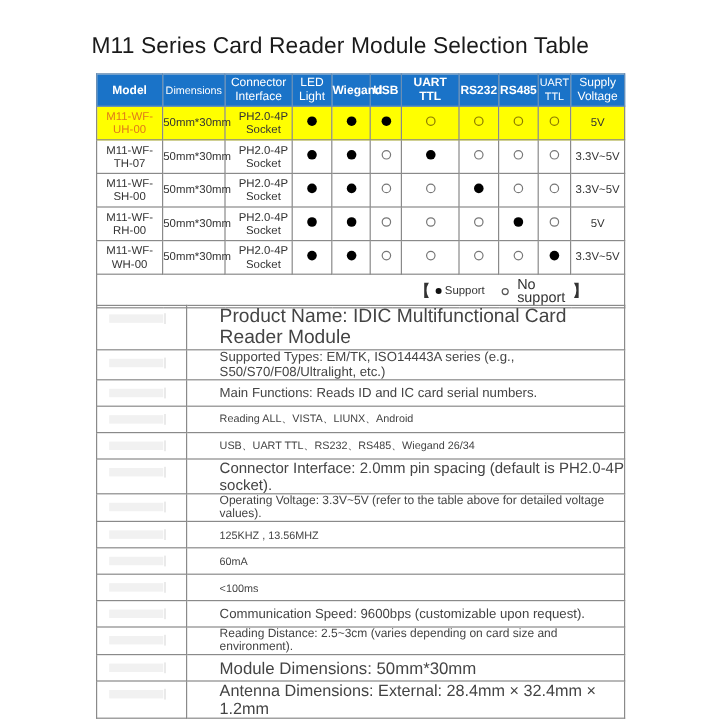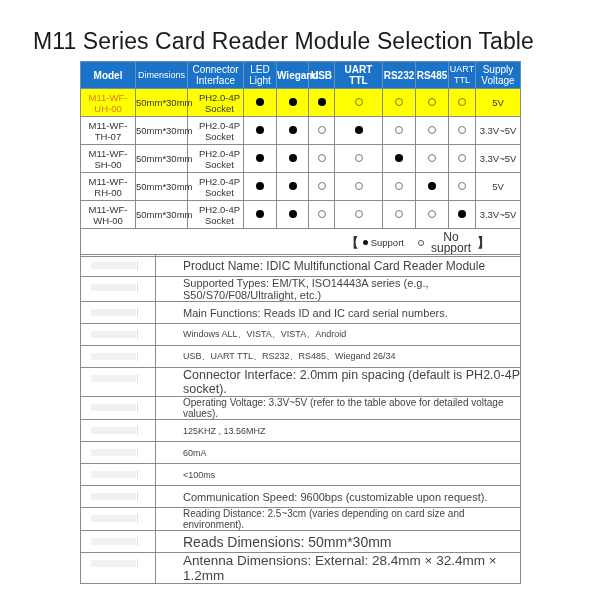--- a/index.html
+++ b/index.html
@@ -1,42 +1,42 @@
 <!DOCTYPE html>
 <html><head>
 <meta charset="utf-8">
 <style>
   html, body { margin:0; padding:0; background:#ffffff; }
   body { width:600px; height:600px; position:relative; overflow:hidden; font-family:"Liberation Sans", sans-serif; color:#222; }
-  .title { position:absolute; top:28px; left:0; width:567px; text-align:center; font-size:23px; color:#1a1a1a; letter-spacing:0.1px; }
+  .title { position:absolute; top:28px; left:0; width:567px; text-align:center; font-size:19px; color:#1a1a1a; letter-spacing:0.1px; }
   table.sel { position:absolute; left:80px; top:61px; border-collapse:collapse; table-layout:fixed; width:440px; }
   table.sel td, table.sel th { border:1px solid #8a8a8a; padding:0; text-align:center; vertical-align:middle; }
   table.sel th { background:#1a73c8; color:#ffffff; font-weight:bold; font-size:10px; height:26px; line-height:11px; border-color:#6a8fb5; }
   table.sel th.thin { font-weight:normal; font-size:10px; }
   table.sel td { height:27px; font-size:9.5px; line-height:11px; color:#333; }
   tr.hl td { background:#ffff00; }
   tr.hl td.model { color:#e07a1a; }
   td.model { font-size:9px; }
   td.conn { text-align:left; padding-left:8px !important; }
   .dot { display:inline-block; width:8px; height:8px; border-radius:50%; background:#000; }
   .ring { display:inline-block; width:6px; height:6px; border-radius:50%; border:1px solid #777; background:transparent; }
   tr.hl .ring { border-color:#8a7a00; }
   .legend-row td { height:26px; text-align:right !important; padding-right:30px !important; font-size:13px; color:#111; }
   .legend { display:inline-flex; align-items:center; gap:2px; }
-  .legend .nosup { display:inline-block; font-size:12px; line-height:11px; text-align:center; margin-left:2px; }
+  .legend .nosup { display:inline-block; font-size:12px; line-height:11px; text-align:left; margin-left:2px; }
   .legend .bdot { display:inline-block; width:5px; height:5px; border-radius:50%; background:#111; margin:0 1px 0 2px; }
   .legend .bring { display:inline-block; width:4px; height:4px; border-radius:50%; border:1px solid #555; margin-left:12px; margin-right:3px; }
   .legend .br { font-weight:bold; font-size:13px; }
   table.spec { position:absolute; left:80px; top:254px; border-collapse:collapse; table-layout:fixed; width:440px; }
   table.spec td { border:1px solid #8a8a8a; height:21px; padding:0; vertical-align:middle; }
   table.spec td.lbl { width:75px; position:relative; }
   table.spec td.lbl .blur { position:absolute; left:10px; top:7px; width:45px; height:7px; background:#f1f1f1; }
   table.spec td.lbl .tick { position:absolute; left:56px; top:6px; width:1px; height:9px; background:#ddd; }
   table.spec td.val { padding-left:27px; color:#444; }
-  .f1 { font-size:12px; color:#333; }
+  .f1 { font-size:16px; color:#333; }
   .f2 { font-size:11px; color:#555; }
   .f3 { font-size:9px; color:#222; }
   .f4 { font-size:12.5px; color:#555; }
   .f5 { font-size:10px; color:#555; }
   .f6 { font-size:14px; color:#222; }
   .f7 { font-size:13.5px; color:#555; }
 </style>
 </head>
 <body>
 
@@ -183,21 +183,21 @@
           <span class="blur"></span>
           <span class="tick"></span>
         </td>
         <td class="val f2">Main Functions: Reads ID and IC card serial numbers.</td>
       </tr>
       <tr>
         <td class="lbl">
           <span class="blur"></span>
           <span class="tick"></span>
         </td>
-        <td class="val f3">Windows ALL、VISTA、VISTA、Android</td>
+        <td class="val f3">Reading ALL、VISTA、LIUNX、Android</td>
       </tr>
       <tr>
         <td class="lbl">
           <span class="blur"></span>
           <span class="tick"></span>
         </td>
         <td class="val f3">USB、UART TTL、RS232、RS485、Wiegand 26/34</td>
       </tr>
       <tr>
         <td class="lbl">
@@ -246,21 +246,21 @@
           <span class="blur"></span>
           <span class="tick"></span>
         </td>
         <td class="val f5">Reading Distance: 2.5~3cm (varies depending on card size and environment).</td>
       </tr>
       <tr>
         <td class="lbl">
           <span class="blur"></span>
           <span class="tick"></span>
         </td>
-        <td class="val f6">Reads Dimensions: 50mm*30mm</td>
+        <td class="val f6">Module Dimensions: 50mm*30mm</td>
       </tr>
       <tr>
         <td class="lbl">
           <span class="blur"></span>
           <span class="tick"></span>
         </td>
         <td class="val f7">Antenna Dimensions: External: 28.4mm × 32.4mm × 1.2mm</td>
       </tr>
     </tbody>
 </table>

